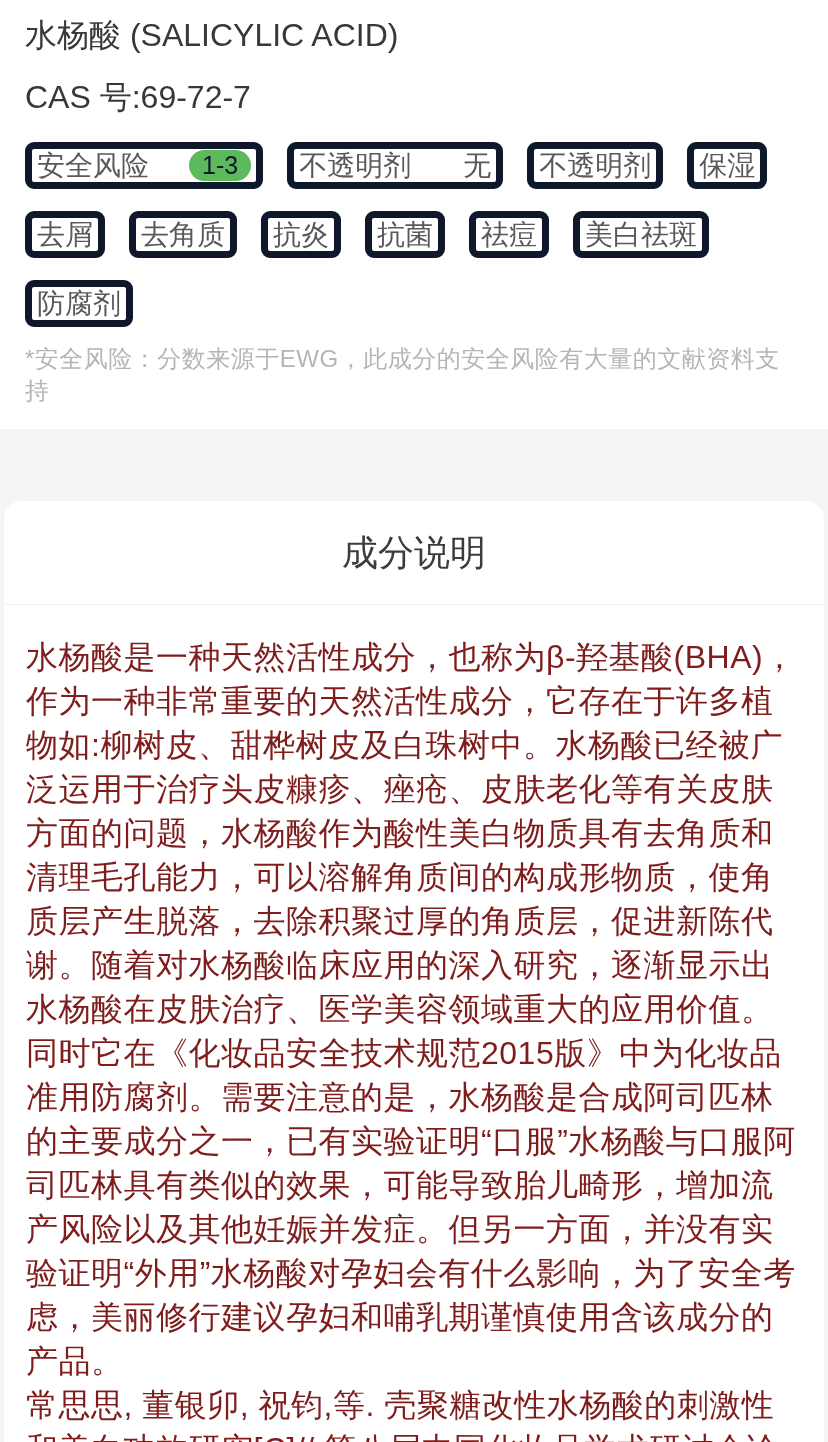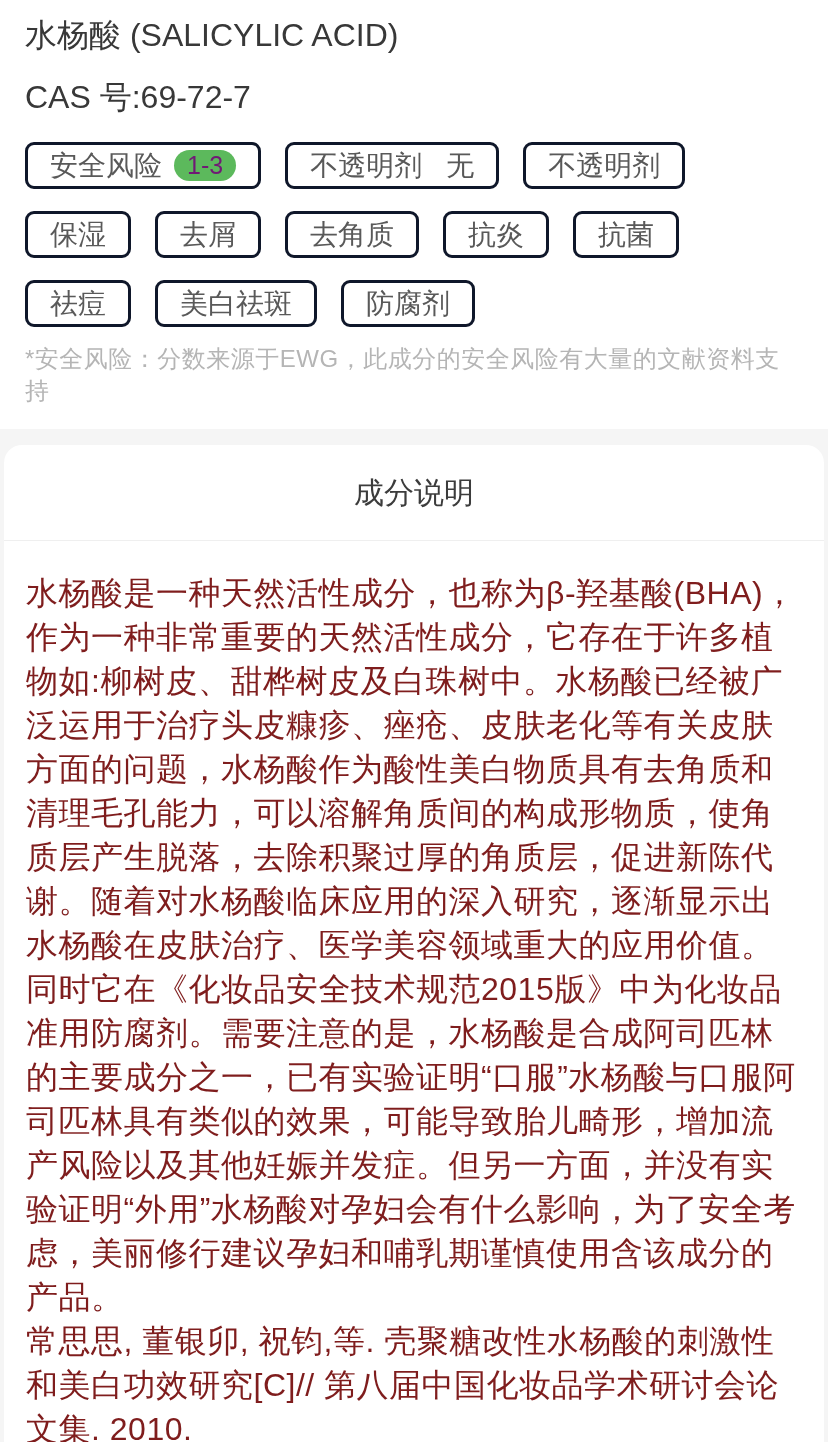--- a/index.html
+++ b/index.html
@@ -1,15 +1,15 @@
 <!DOCTYPE html>
 <html><head>
 <meta charset="utf-8">
 <style>
-  * { margin: 0; padding: 0; box-sizing: border-box; }
+  * { margin: 0; padding: 0; box-sizing: border-box; gap: 28px; }
   html, body {
     width: 828px;
     height: 1442px;
     overflow: hidden;
     background: #f5f5f5;
     font-family: "Liberation Sans", sans-serif;
   }
   .page {
     width: 828px;
     height: 1442px;
@@ -39,32 +39,32 @@
   .tag-list {
     margin-top: 24px;
     display: flex;
     flex-wrap: wrap;
     gap: 22px 24px;
   }
   .tag {
     display: inline-flex;
     align-items: center;
     height: 47px;
-    padding: 0 22px;
-    border: 3px solid #0f172a;
+    padding: 0 5px;
+    border: 7px solid #0f172a;
     border-radius: 9px;
     background: #ffffff;
     font-size: 28px;
     color: #595959;
     white-space: nowrap;
   }
   .tag-badge {
     margin-left: 12px;
     background: #5cb95c;
-    color: #701a75;
+    color: #0f172a;
     font-size: 25px;
     line-height: 31px;
     padding: 0 13px;
     border-radius: 16px;
   }
   .tag-value {
     margin-left: 24px;
   }
 
   .footnote {
@@ -83,21 +83,21 @@
   
   .card {
     flex: 1 1 auto;
     margin: 0 4px;
     background: #ffffff;
     border-radius: 18px 18px 0 0;
     overflow: hidden;
   }
   .card-header {
     text-align: center;
-    font-size: 30px;
+    font-size: 36px;
     color: #3c3c3c;
     padding: 28px 0 26px 0;
   }
   .card-divider {
     height: 0;
     border-top: 1px solid #efefef;
   }
   .card-body {
     padding: 30px 22px 10px 22px;
   }

